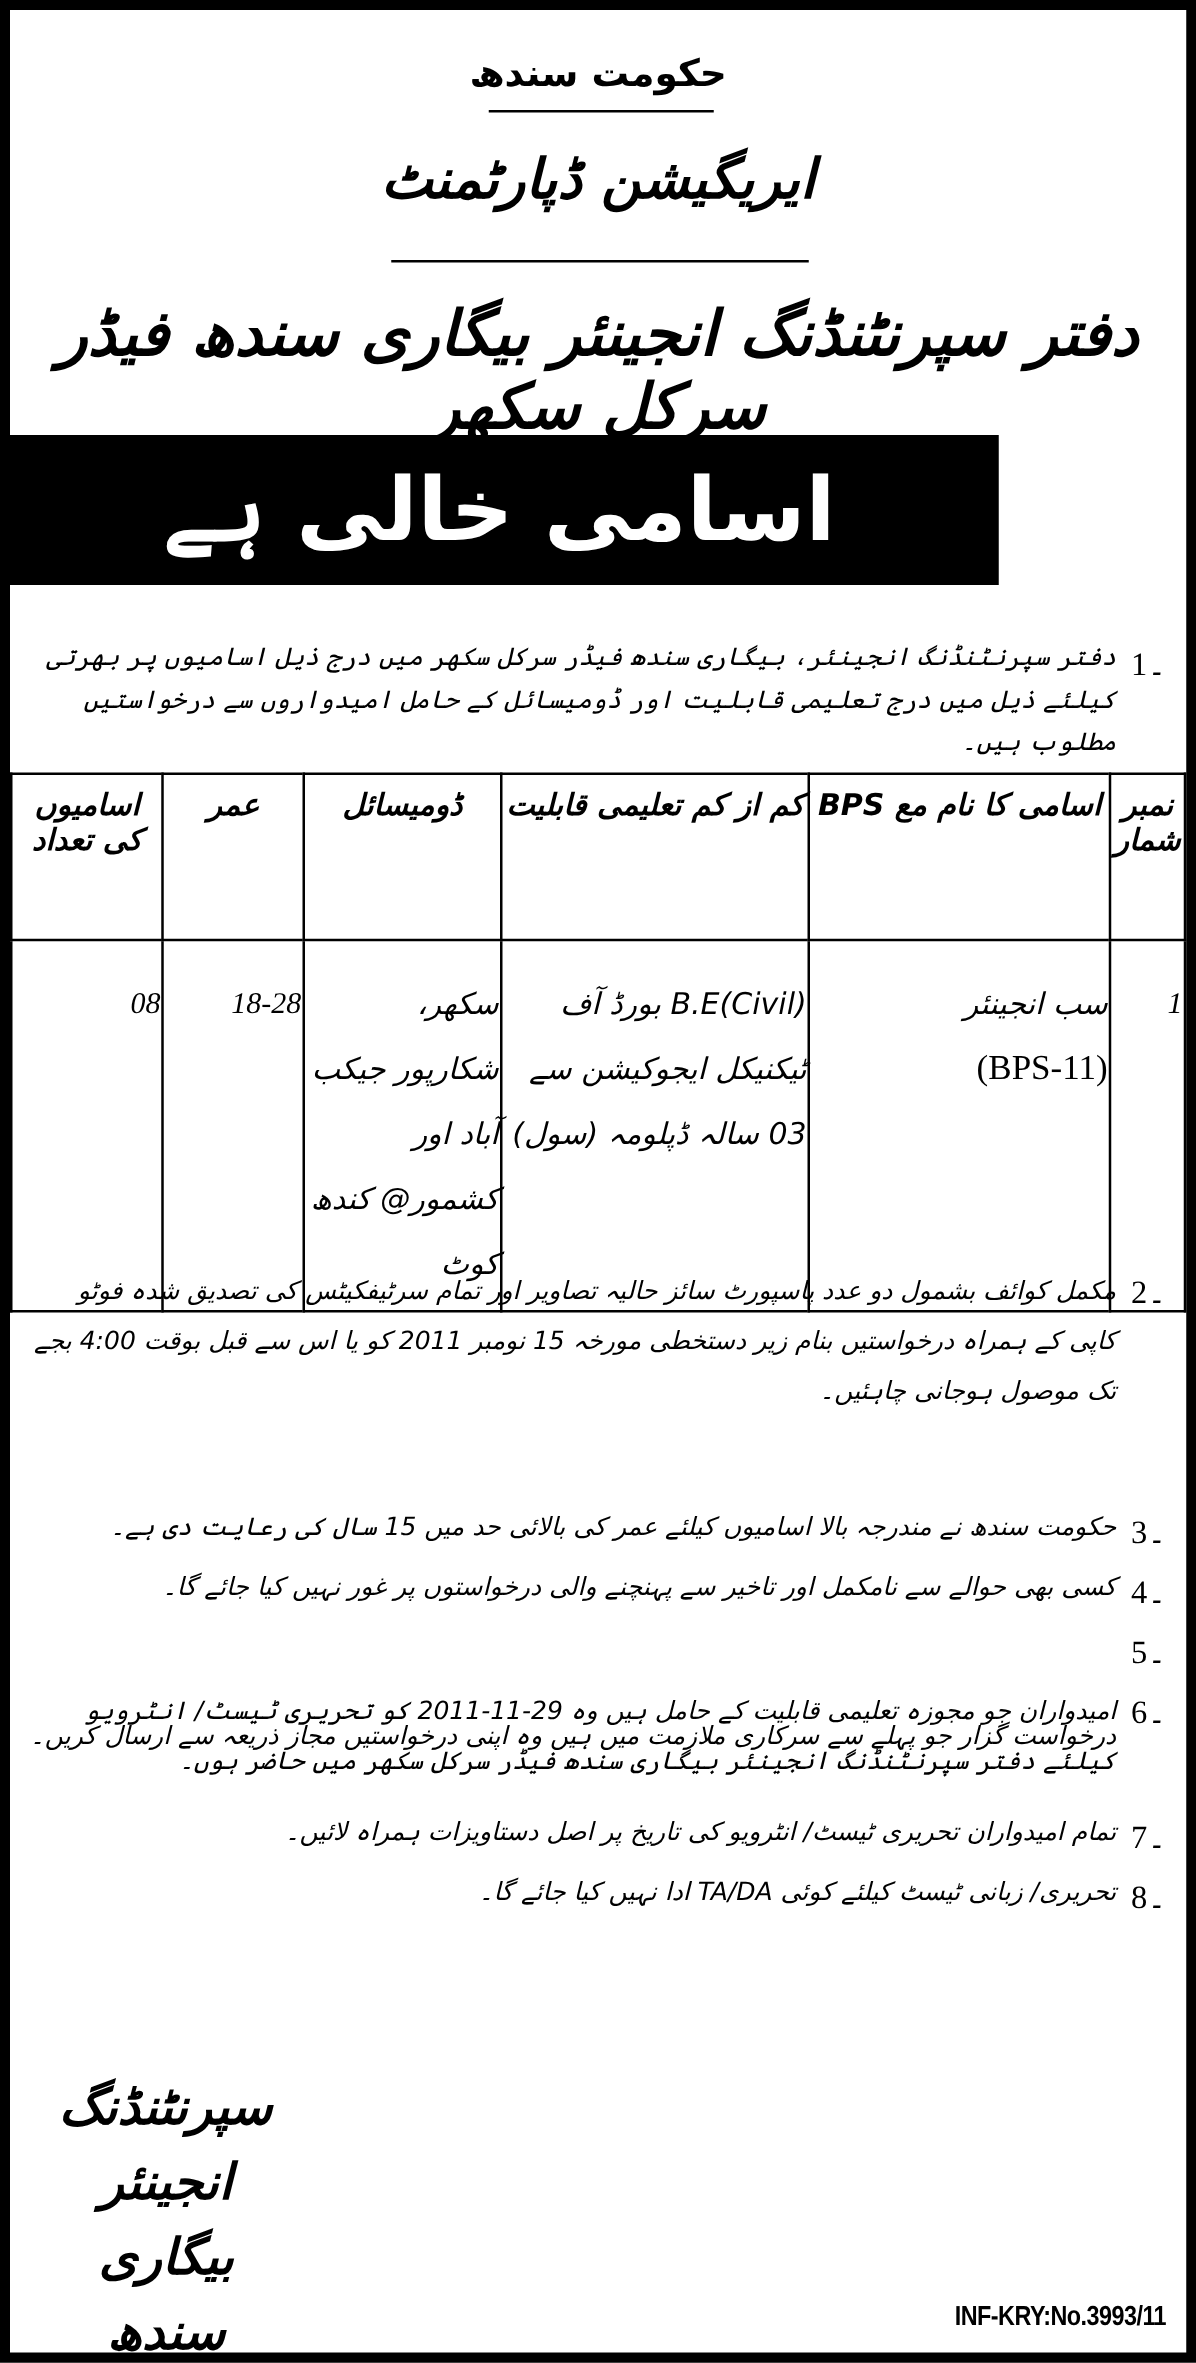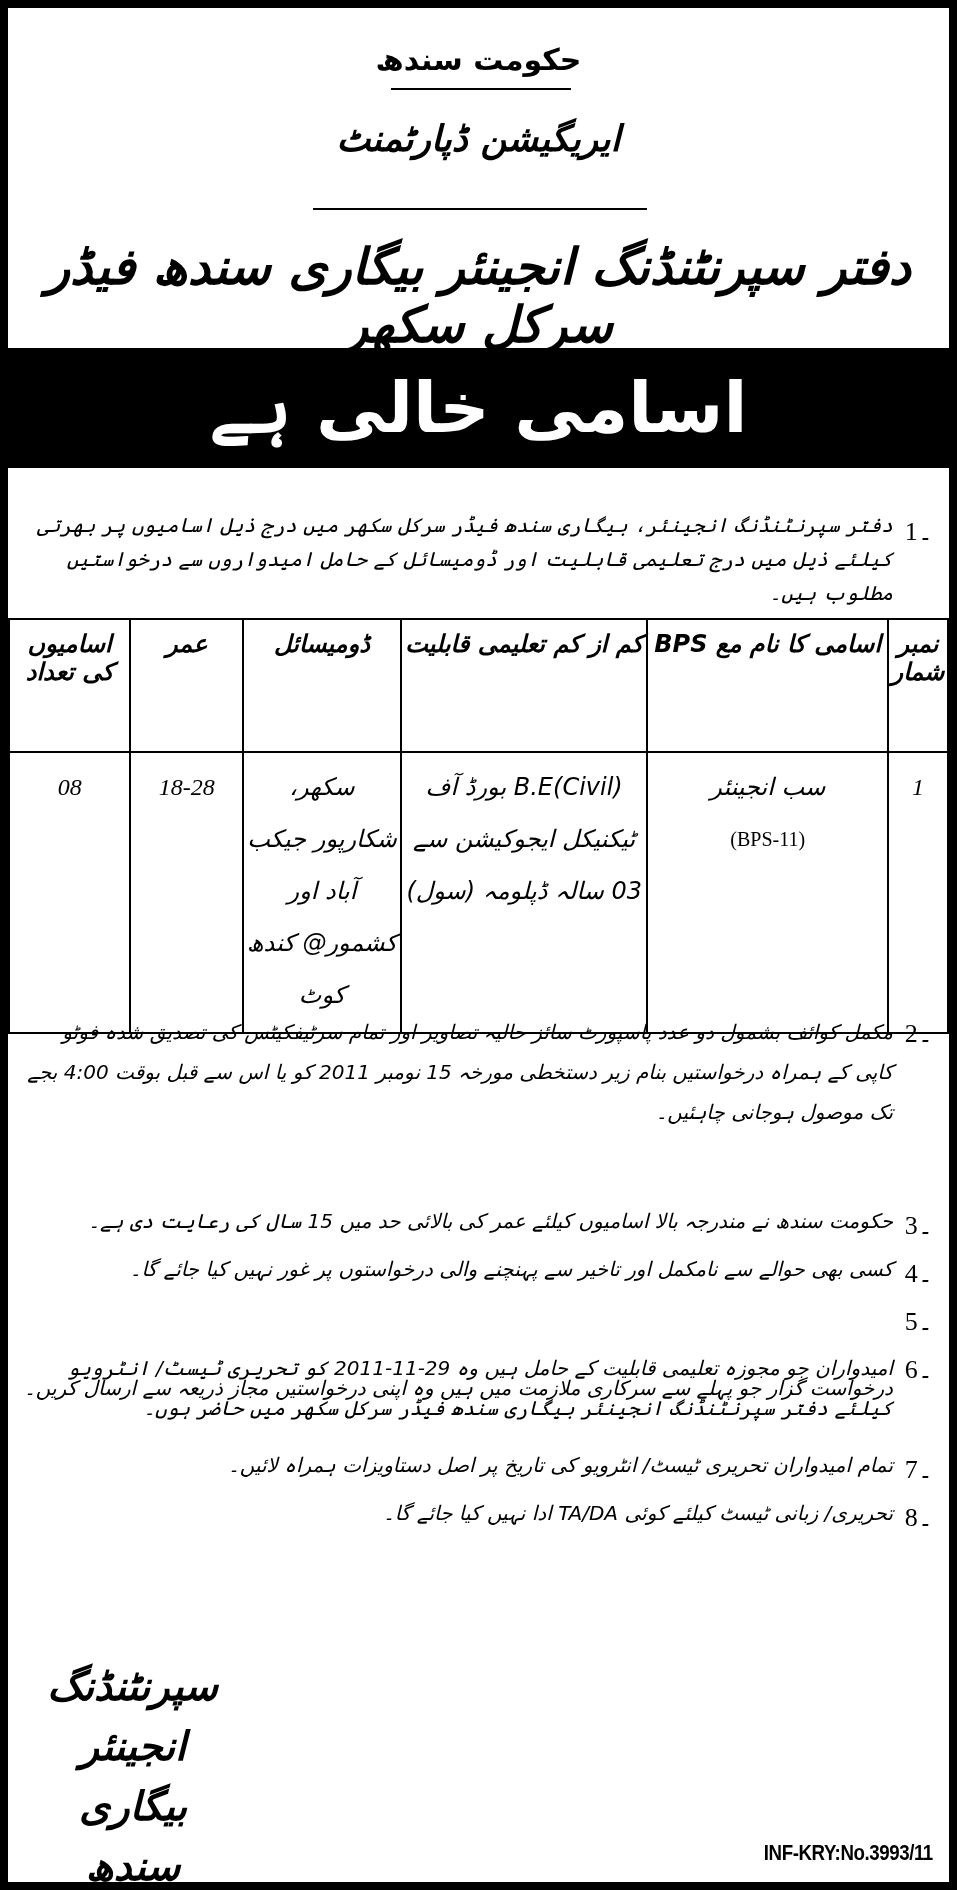--- a/index.html
+++ b/index.html
@@ -3,35 +3,35 @@
 <meta charset="utf-8">
 <style>
   html, body { margin: 0; padding: 0; background: #000; }
   body { width: 957px; height: 1890px; position: relative; overflow: hidden;
          font-family: "DejaVu Sans", sans-serif; color: #000; }
   .page { position: absolute; left: 8px; top: 8px; width: 941px; height: 1874px; background: #fff; }
 
   .header { position: absolute; left: 0; top: 0; width: 941px; height: 338px; text-align: center; }
   .h-gov { position: absolute; left: 0; right: 0; top: 34px; font-size: 30px; font-weight: bold; direction: rtl; }
   .rule1 { position: absolute; left: 383px; width: 180px; top: 80px; height: 0; border-top: 2px solid #000; }
-  .h-dept { position: absolute; left: 0; right: 0; top: 110px; font-size: 36px; font-weight: bold; direction: rtl; font-style: italic; }
+  .h-dept { position: absolute; left: 0; right: 0; top: 110px; font-size: 44px; font-weight: bold; direction: rtl; font-style: italic; }
   .rule2 { position: absolute; left: 305px; width: 334px; top: 200px; height: 0; border-top: 2px solid #000; }
   .h-office { position: absolute; left: 0; right: 0; top: 230px; font-size: 50px; font-weight: bold; direction: rtl; font-style: italic; }
 
-  .banner { position: absolute; left: -8px; top: 340px; width: 957px; height: 120px; background: #000;
+  .banner { position: absolute; left: -8px; top: 340px; width: 799px; height: 120px; background: #000;
             color: #fff; text-align: center; font-size: 70px; font-weight: bold; line-height: 120px; direction: rtl; }
 
   .para { position: absolute; direction: rtl; font-size: 20px; font-style: italic; line-height: 34px; }
   .num { position: absolute; font-size: 26px; font-family: "Liberation Serif", serif; direction: ltr; }
 
   table.posts { position: absolute; left: 0; top: 610px; width: 941px; border-collapse: collapse; direction: rtl; }
   table.posts th, table.posts td { border: 2px solid #000; vertical-align: top; text-align: center; }
   table.posts th { height: 120px; font-size: 24px; font-weight: bold; font-style: italic; padding-top: 10px; }
-  table.posts td { height: 270px; font-size: 24px; font-style: italic; line-height: 52px; padding-top: 8px; }
-  .latin { font-family: "Liberation Serif", serif; font-style: normal; font-size: 20px; }
+  table.posts td { height: 270px; font-size: 24px; font-style: italic; line-height: 52px; padding-top: 24px; text-align: right; }
+  .latin { font-family: "Liberation Serif", serif; font-style: normal; font-size: 28px; }
 
   .sig { position: absolute; left: 40px; top: 1648px; width: 170px; text-align: center; direction: rtl;
          font-size: 40px; font-weight: bold; font-style: italic; line-height: 60px; }
   .ref { position: absolute; right: 16px; top: 1832px; font-family: "Liberation Sans", sans-serif;
          font-weight: bold; font-size: 22px; letter-spacing: -0.5px; transform: scaleX(0.85); transform-origin: right; }
 </style>
 </head>
 <body>
 
 <div class="page">

